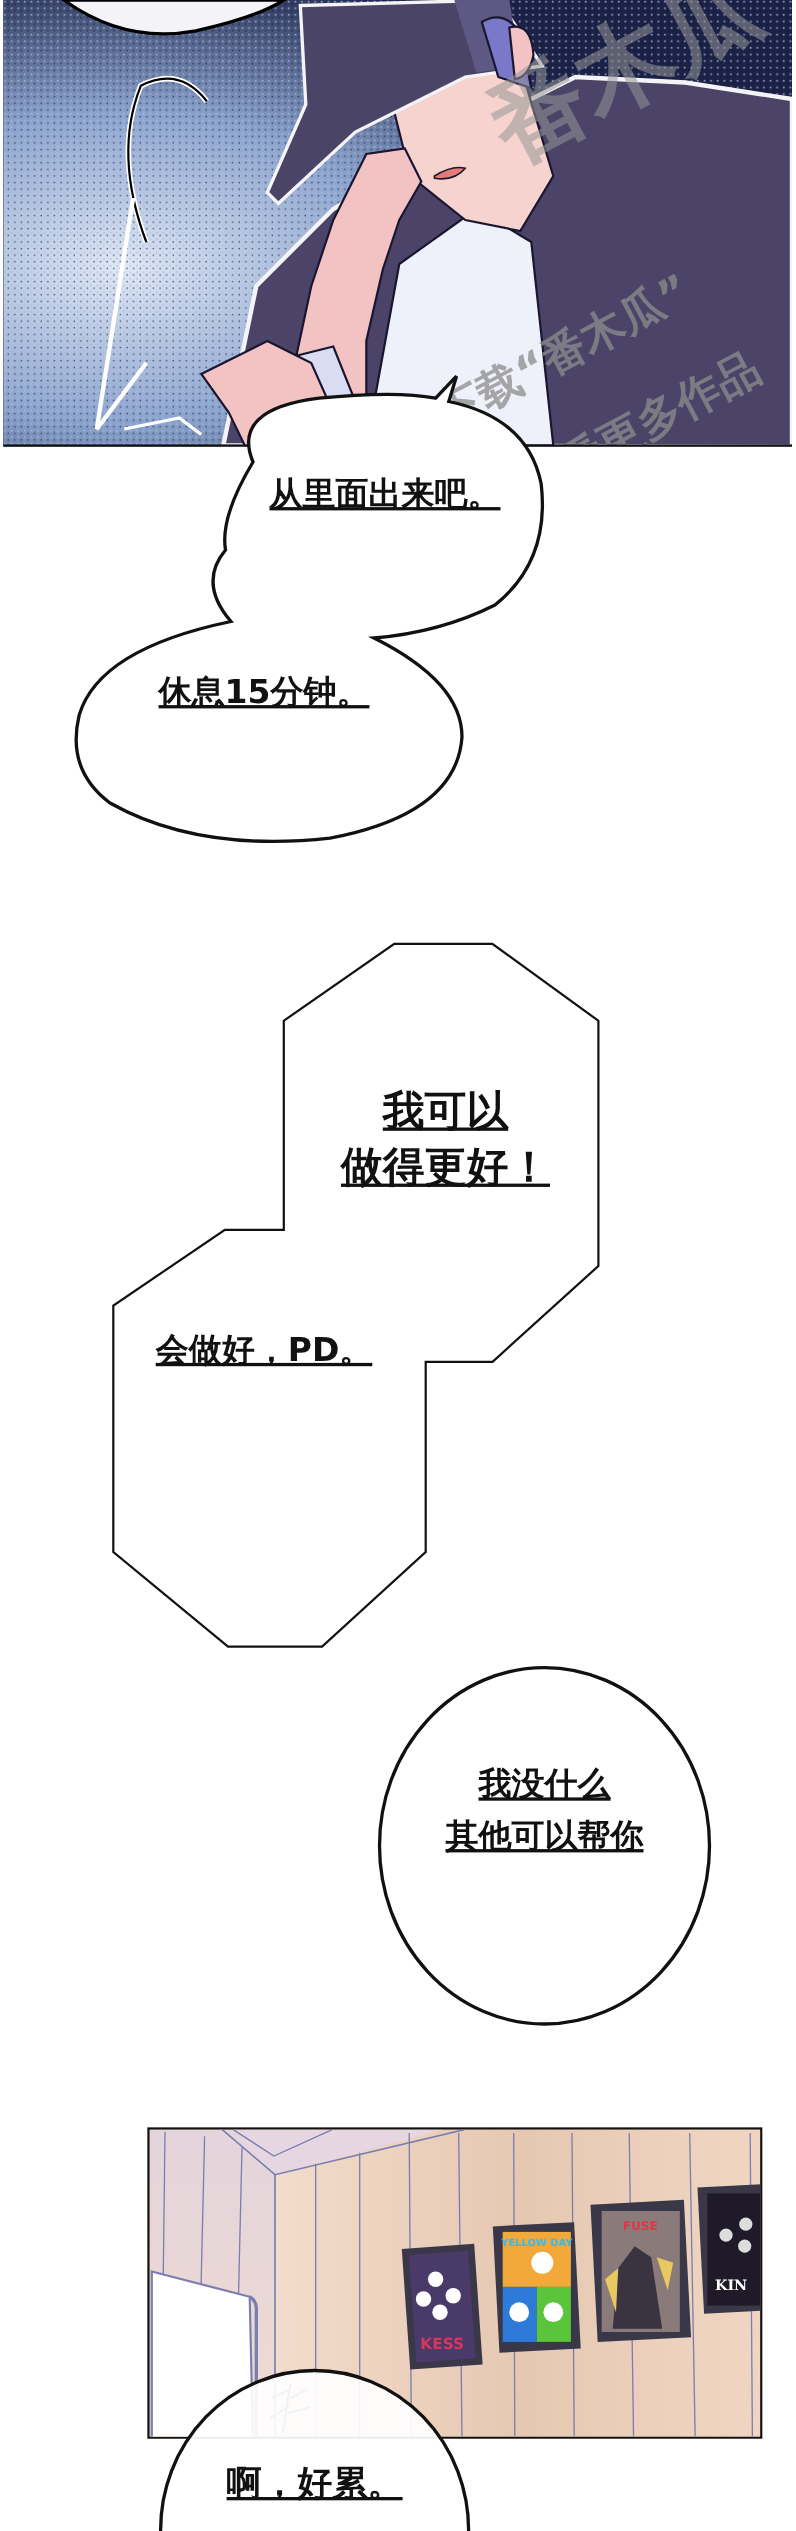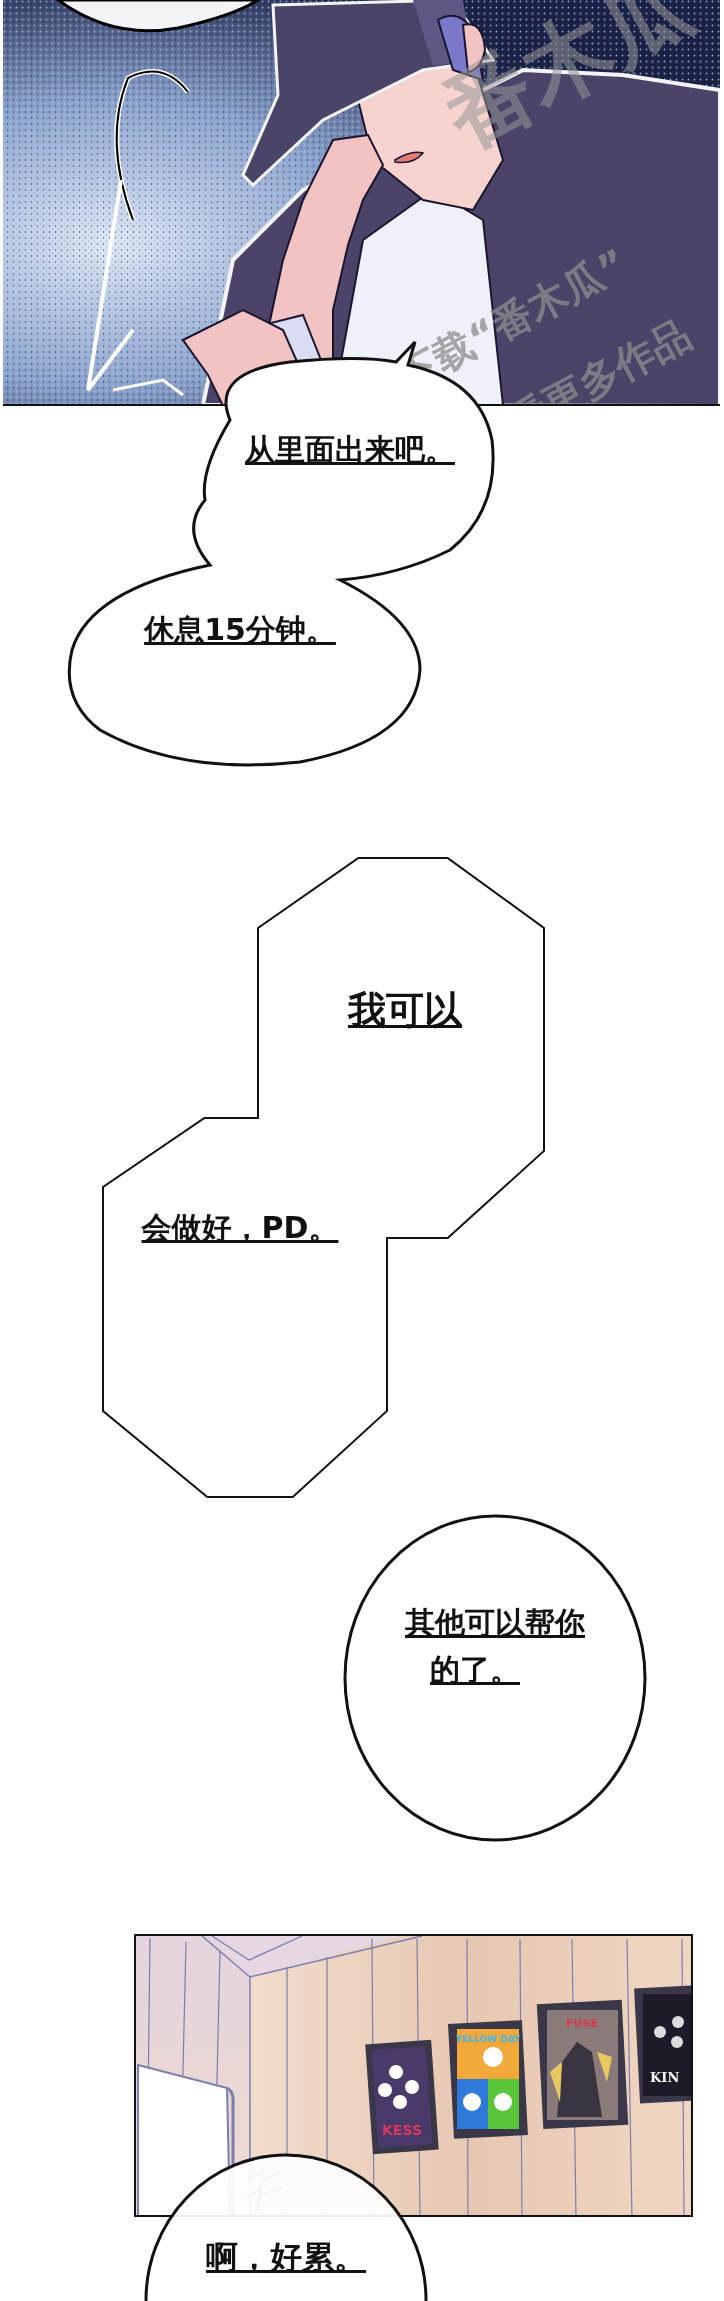--- a/index.html
+++ b/index.html
@@ -88,31 +88,32 @@
 </svg>
 <div class="bubble-text" style="left:215px; top:430px; width:270px; font-size:30px;">从里面出来吧。</div>
 <div class="bubble-text" style="left:120px; top:610px; width:240px; font-size:30px;">休息15分钟。</div>
 
 <svg class="abs" style="left:95px; top:850px;" width="460" height="655" viewBox="95 850 460 655">
   <path d="M359 860 L447 860 L542 929 L542 1150 L447 1236 L385 1236 L385 1410 L292 1495 L208 1495 L105 1410 L105 1188 L205 1120 L260 1120 L260 929 Z" fill="#ffffff" stroke="#111" stroke-width="6" stroke-linejoin="miter"></path>
   <path d="M359 860 L447 860 L542 929 L542 1150 L447 1236 L385 1236 L385 1410 L292 1495 L208 1495 L105 1410 L105 1188 L205 1120 L260 1120 L260 929 Z" fill="#ffffff" stroke="#ffffff" stroke-width="2" stroke-linejoin="miter"></path>
 </svg>
 <div class="bubble-text" style="left:300px; top:985px; width:210px; font-size:38px;">
   <div>我可以</div>
+  <div>做得更好！</div>
 </div>
 <div class="bubble-text" style="left:115px; top:1205px; width:250px; font-size:30px; line-height:1.55;">
   <div>会做好，PD。</div>
 </div>
 
 <svg class="abs" style="left:335px; top:1508px;" width="320" height="340" viewBox="0 0 320 340">
   <ellipse cx="160" cy="170" rx="150" ry="162" fill="#ffffff" stroke="#111" stroke-width="3"></ellipse>
 </svg>
 <div class="bubble-text" style="left:360px; top:1600px; width:270px; font-size:30px; line-height:1.55;">
+  <div>我没什么</div>
   <div>其他可以帮你</div>
-  <div style="padding-right:40px;">的了。</div>
 </div>
 
 <div class="panel" style="left:134px; top:1934px; width:559px; height:283px; border:2px solid #111; box-sizing:border-box; background:#ecd3bf;">
   <svg width="559" height="283" viewBox="134 1934 559 283">
     <defs>
       <linearGradient id="wood" x1="0" y1="0" x2="1" y2="0">
         <stop offset="0" stop-color="#f2dccb"></stop>
         <stop offset="0.5" stop-color="#e6c8b2"></stop>
         <stop offset="1" stop-color="#f0d6c2"></stop>
       </linearGradient>

